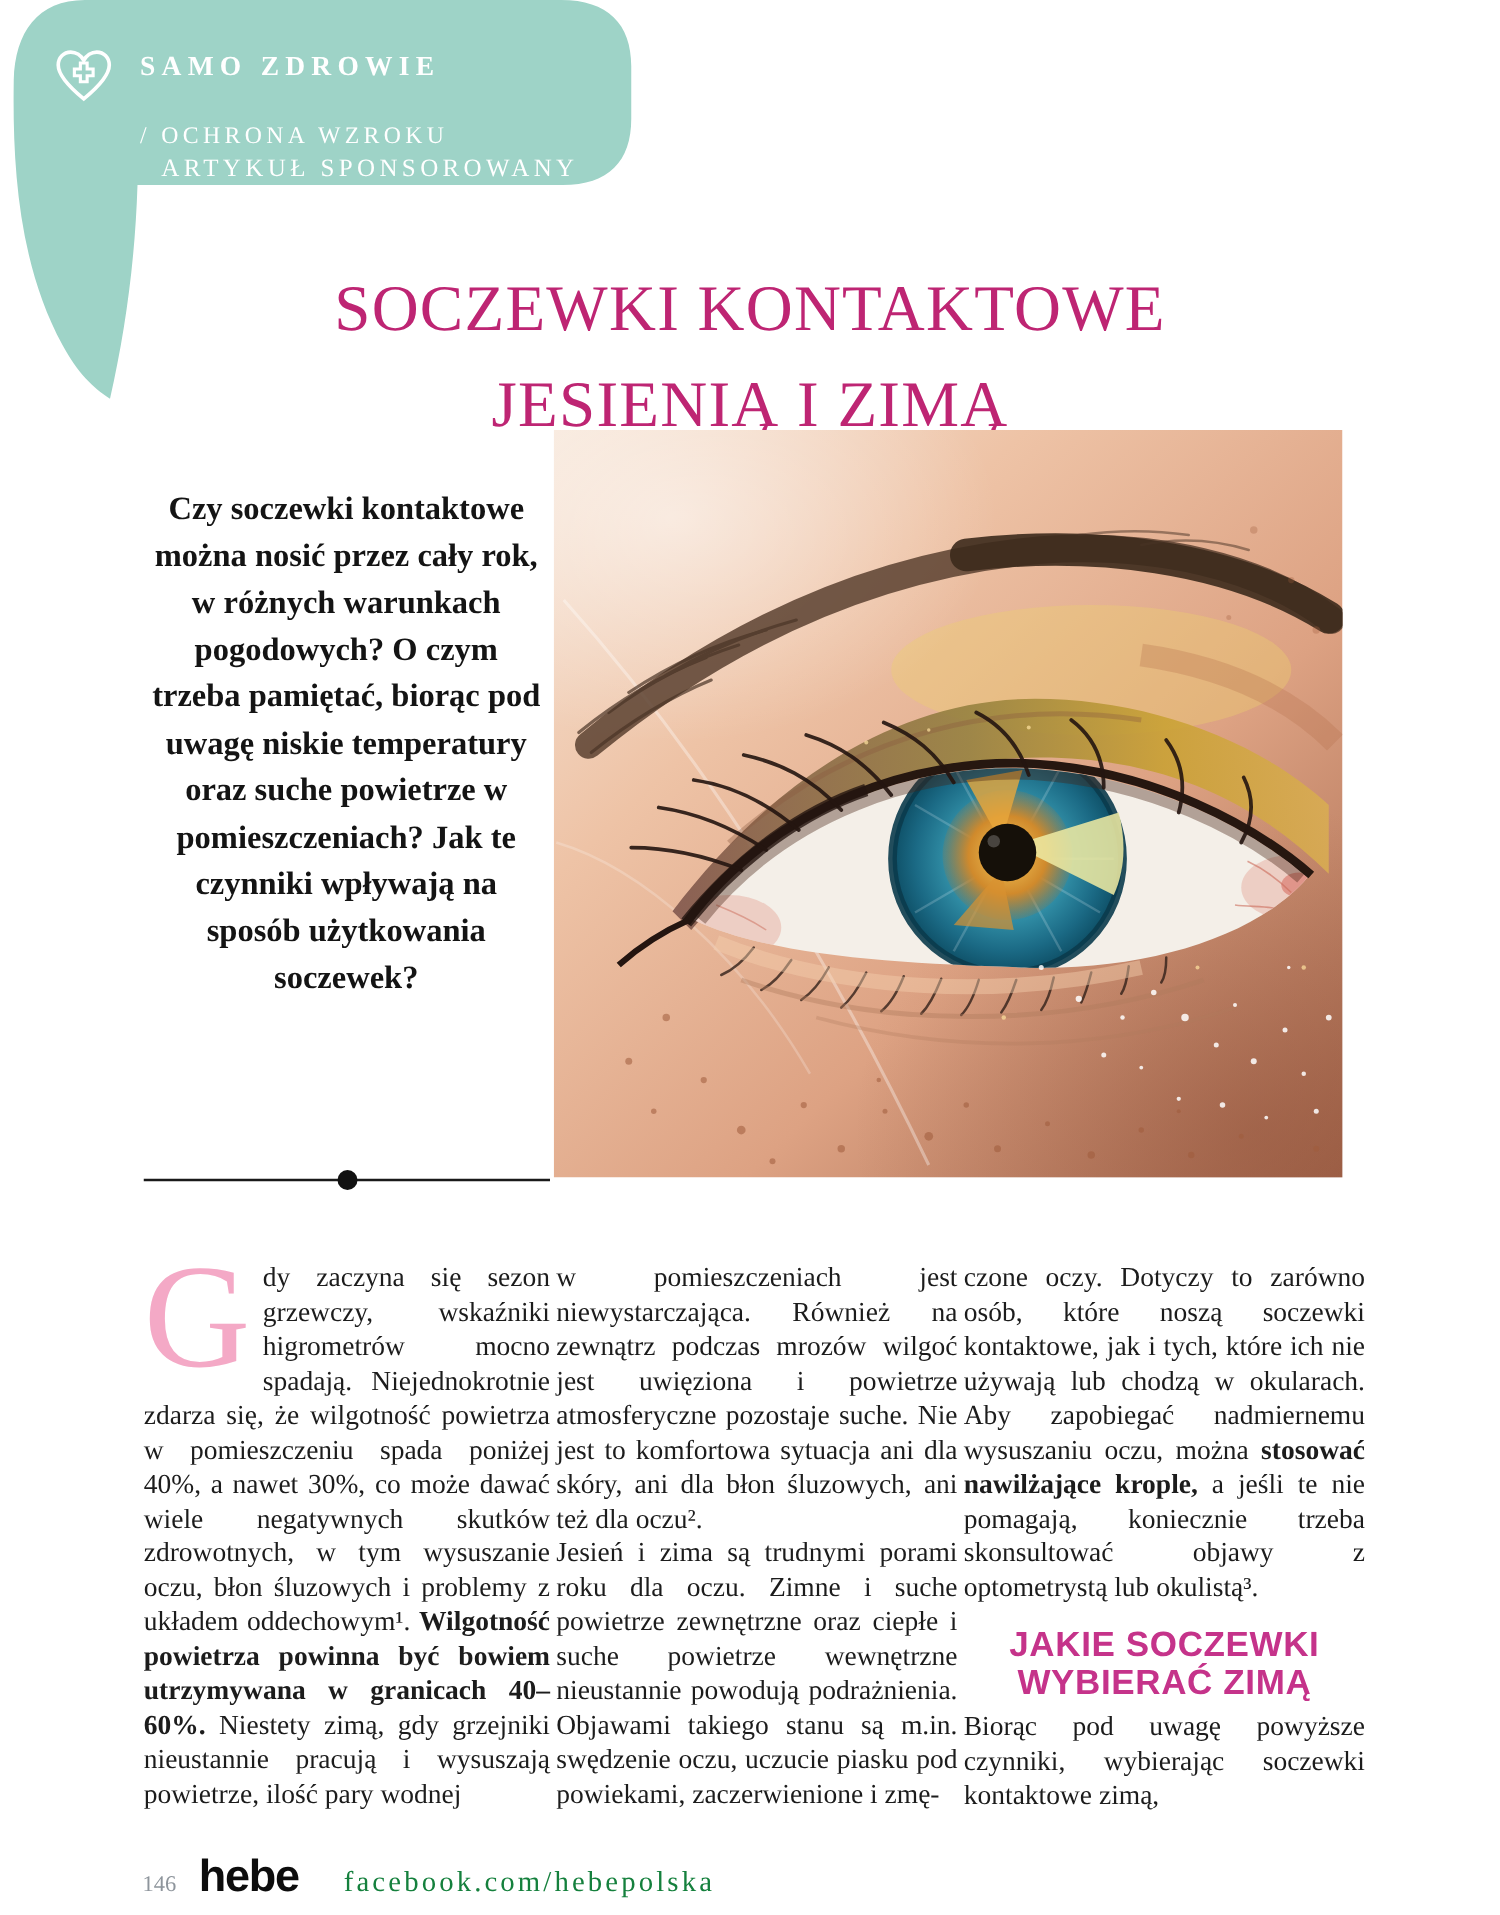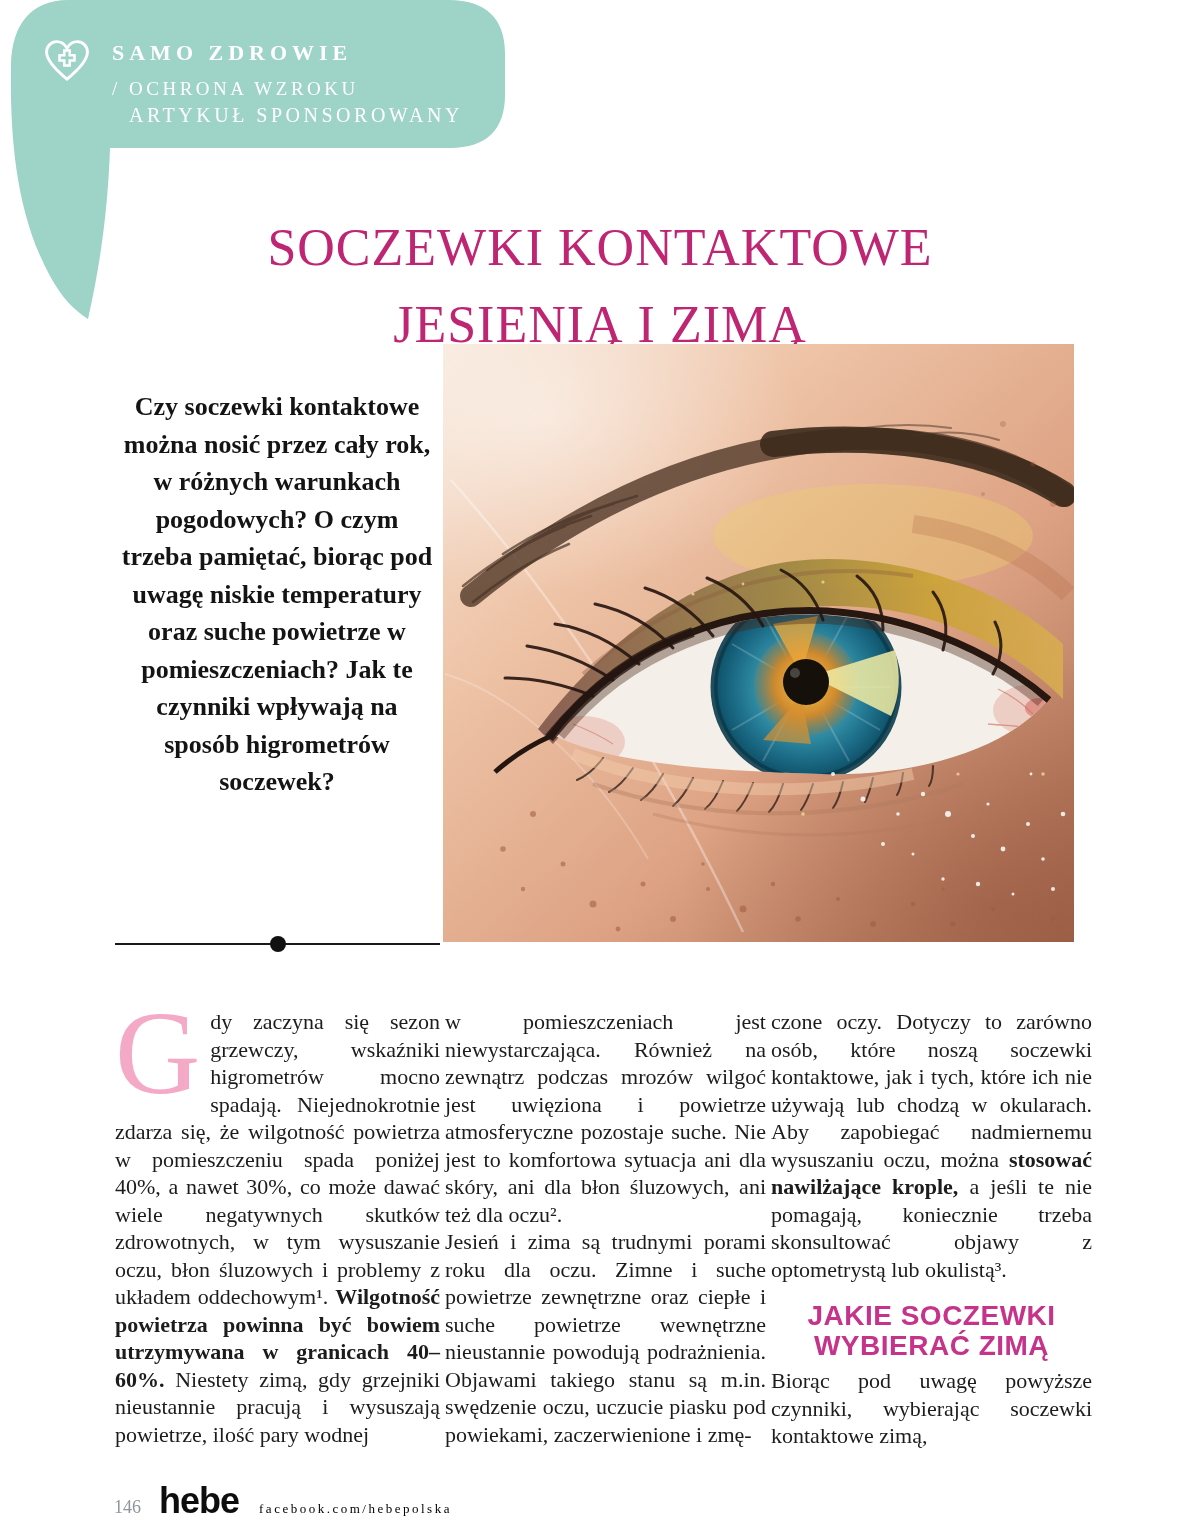--- a/index.html
+++ b/index.html
@@ -4,21 +4,21 @@
 <style>
   html,body{margin:0;padding:0;}
   body{width:1200px;height:1532px;position:relative;background:#ffffff;overflow:hidden;
        font-family:"Liberation Serif", serif;color:#1c1c1c;}
 
   
   .badge-blob{position:absolute;left:0;top:0;width:510px;height:325px;}
   .badge-heart{position:absolute;left:42px;top:36px;width:50px;height:48px;}
   .badge-text{position:absolute;left:112px;top:38px;color:#ffffff;}
   .badge-line1{font-size:22px;font-weight:700;letter-spacing:5px;line-height:30px;}
-  .badge-line2{font-size:19px;font-weight:400;letter-spacing:3.5px;line-height:27px;margin-top:7px;}
+  .badge-line2{font-size:19px;font-weight:400;letter-spacing:3.5px;line-height:27px;margin-top:27px;}
   .badge-line3{font-size:20px;font-weight:400;letter-spacing:3.5px;line-height:27px;margin-left:17px;}
 
   
   .title{position:absolute;left:60px;top:174px;width:1080px;text-align:center;
          color:#be2573;font-size:52px;line-height:77px;font-weight:400;letter-spacing:1px;}
 
   
   .intro{position:absolute;left:118px;top:388px;width:318px;text-align:center;
          font-size:26px;line-height:37.5px;font-weight:700;color:#141414;}
 
@@ -39,21 +39,21 @@
   .b{font-weight:700;}
   .dropcap{float:left;font-size:118px;line-height:84px;color:#f4a9c6;margin:4px 10px 0 0;}
   .subheading{margin:18px 0 6px 0;text-align:center;font-family:Liberation Sans, sans-serif;
               font-size:28px;line-height:30px;font-weight:700;letter-spacing:.5px;color:#c5338a;}
 
   
   .footer{position:absolute;left:114px;top:1480px;display:flex;align-items:baseline;}
   .page-num{font-size:18px;color:#8e959c;}
   .logo{font-family:"Liberation Sans", sans-serif;font-weight:700;font-size:36px;color:#0d0d0d;
         letter-spacing:-1px;margin-left:18px;}
-  .social{font-size:13px;color:#000000;letter-spacing:2.5px;margin-left:20px;}
+  .social{font-size:23px;color:#15803d;letter-spacing:2.5px;margin-left:36px;}
 </style>
 </head>
 <body>
 
 <svg class="badge-blob" viewBox="0 0 510 325" aria-hidden="true">
   <path d="M 68 0 L 449 0 C 486 0 505 19 505 53 L 505 95 C 505 129 487 148 450 148
            L 110 148 C 108 210 100 266 88 319 C 74 310 62 298 50 276
            C 14 210 10 130 11 64 C 12 26 30 0 68 0 Z" fill="#9ed3c7"></path>
 </svg>
 
@@ -67,21 +67,21 @@
   <div class="badge-line1">SAMO ZDROWIE</div>
   <div class="badge-line2">/ OCHRONA WZROKU</div>
   <div class="badge-line3">ARTYKUŁ SPONSOROWANY</div>
 </div>
 
 <h1 class="title">
   <span>SOCZEWKI KONTAKTOWE</span><br>
   <span>JESIENIĄ I ZIMĄ</span>
 </h1>
 
-<div class="intro">Czy soczewki kontaktowe można nosić przez cały rok, w różnych warunkach pogodowych? O czym trzeba pamiętać, biorąc pod uwagę niskie temperatury oraz suche powietrze w pomieszczeniach? Jak te czynniki wpływają na sposób higrometrów soczewek?</div>
+<div class="intro">Czy soczewki kontaktowe można nosić przez cały rok, w różnych warunkach pogodowych? O czym trzeba pamiętać, biorąc pod uwagę niskie temperatury oraz suche powietrze w pomieszczeniach? Jak te czynniki wpływają na sposób użytkowania soczewek?</div>
 
 <div class="divider">
   <div class="line"></div>
   <div class="dot"></div>
 </div>
 
 <div class="photo">
 <svg viewBox="0 0 631 598" preserveAspectRatio="none" aria-hidden="true">
   <defs>
     <linearGradient id="gSkin" x1="0" y1="0" x2="1" y2="1">

